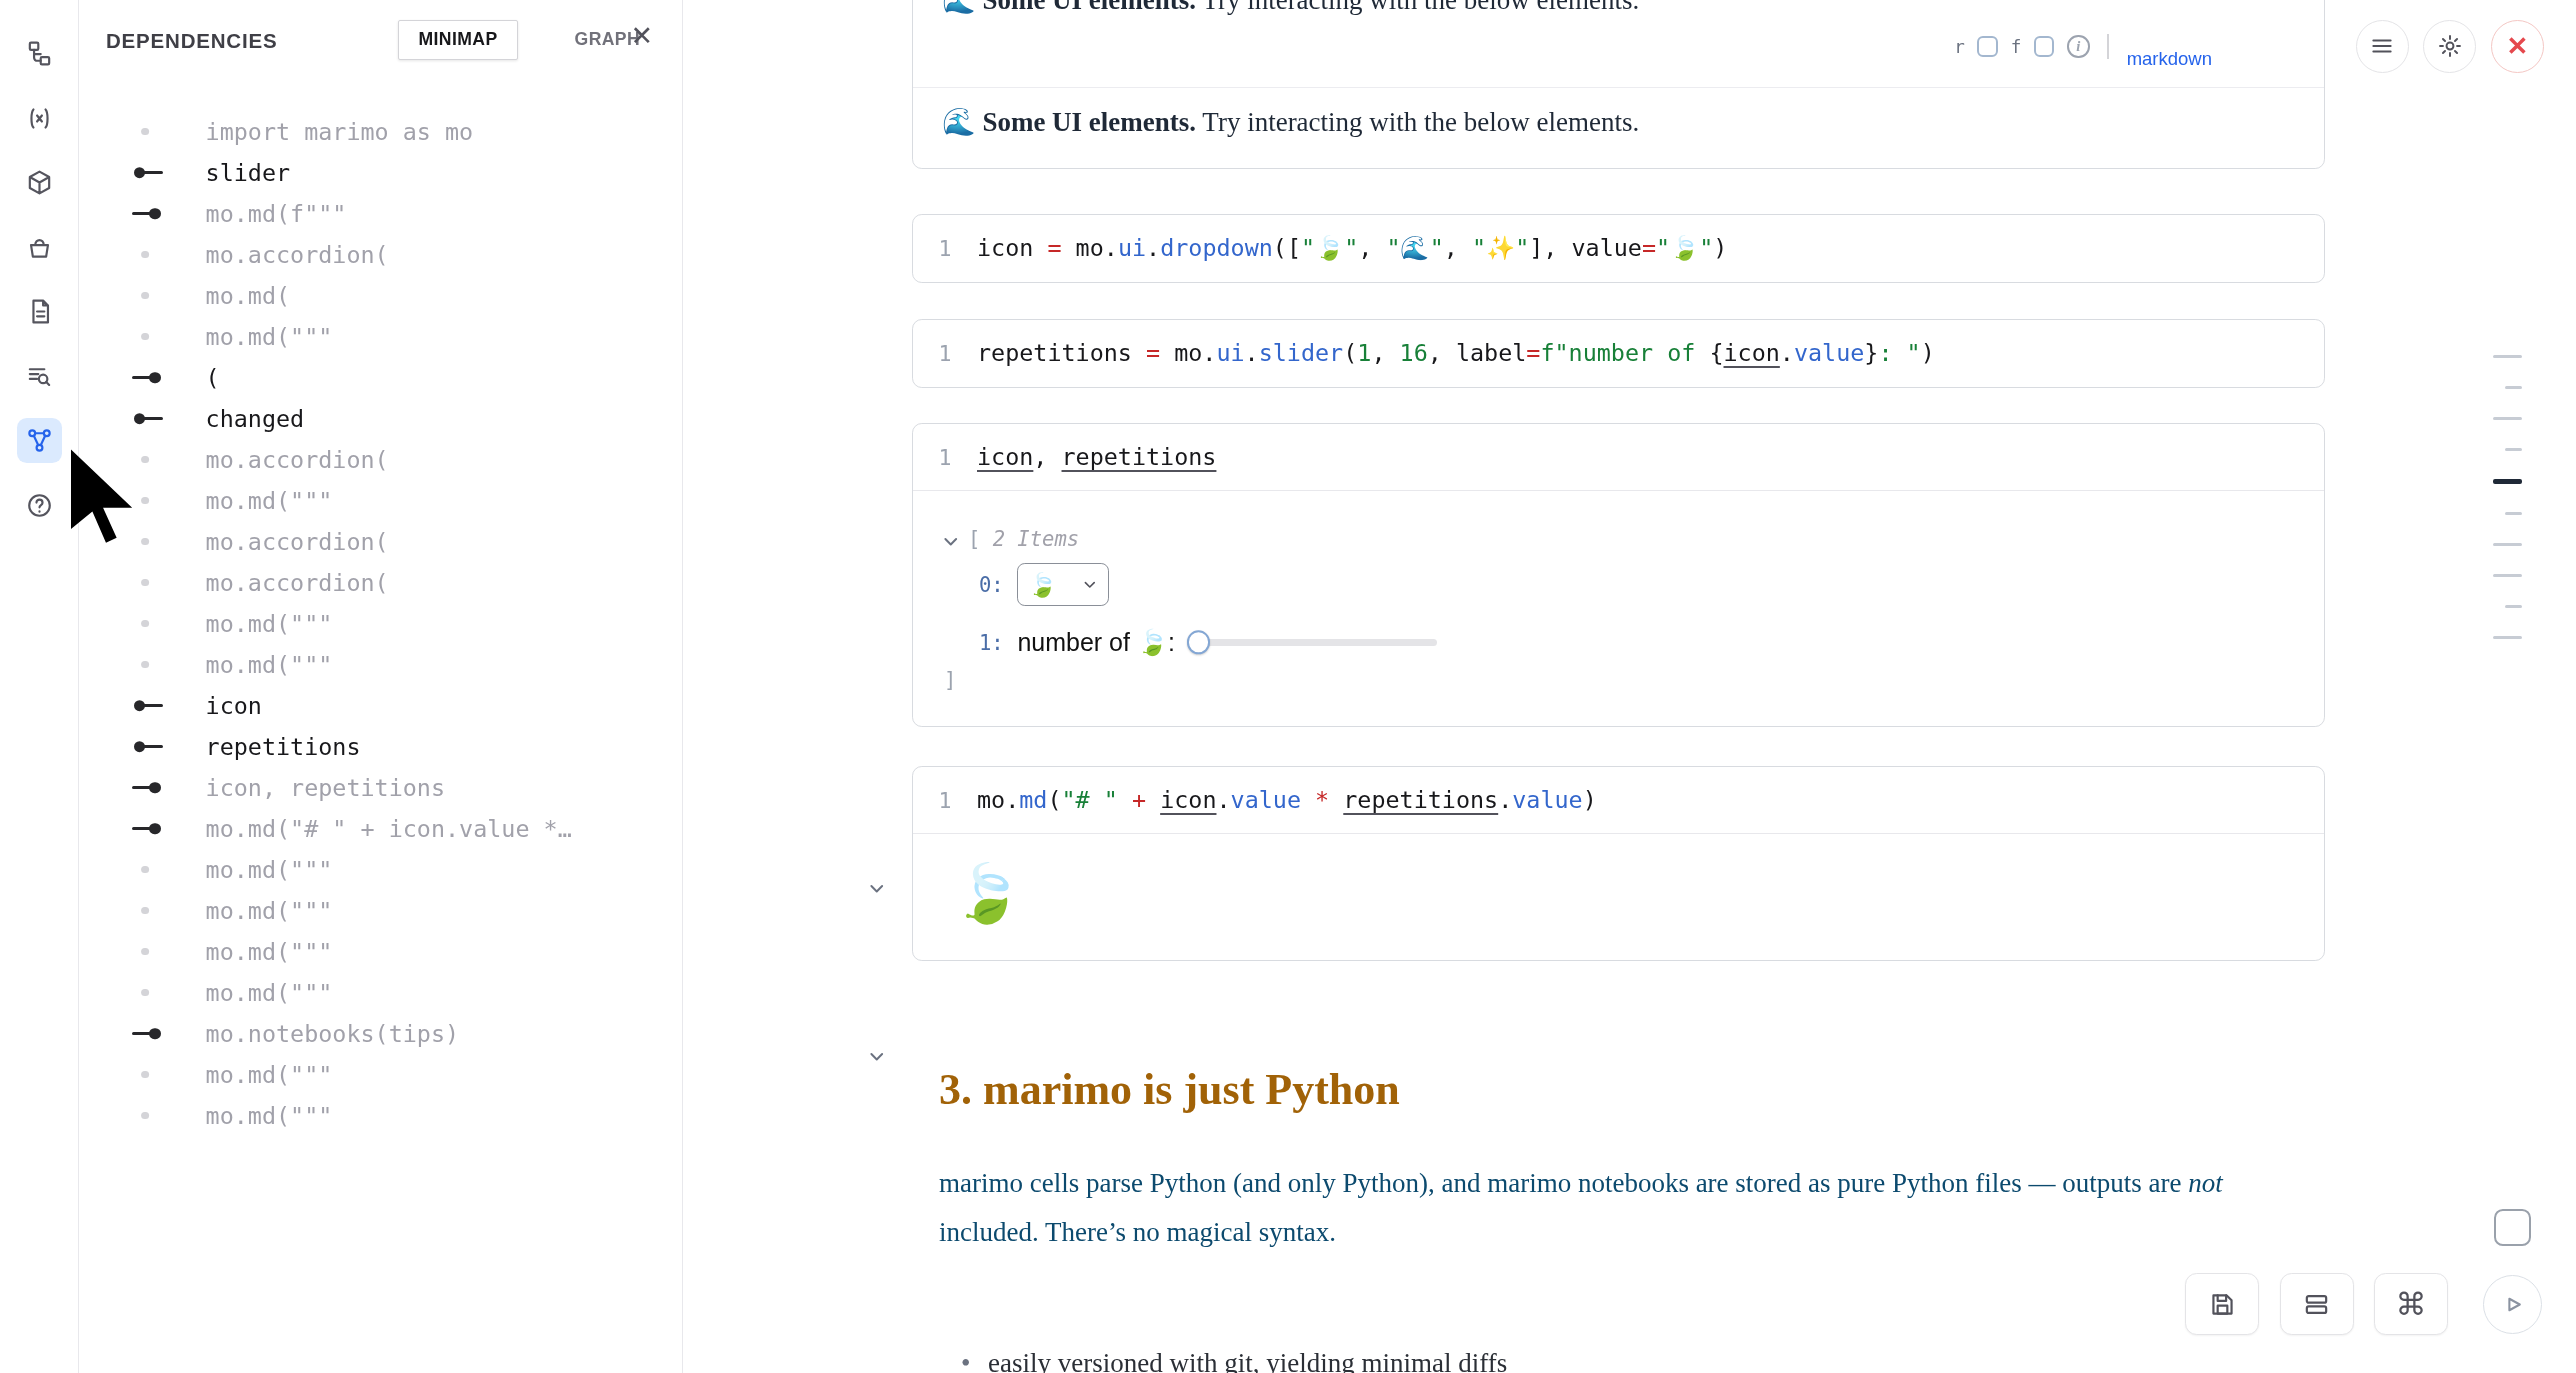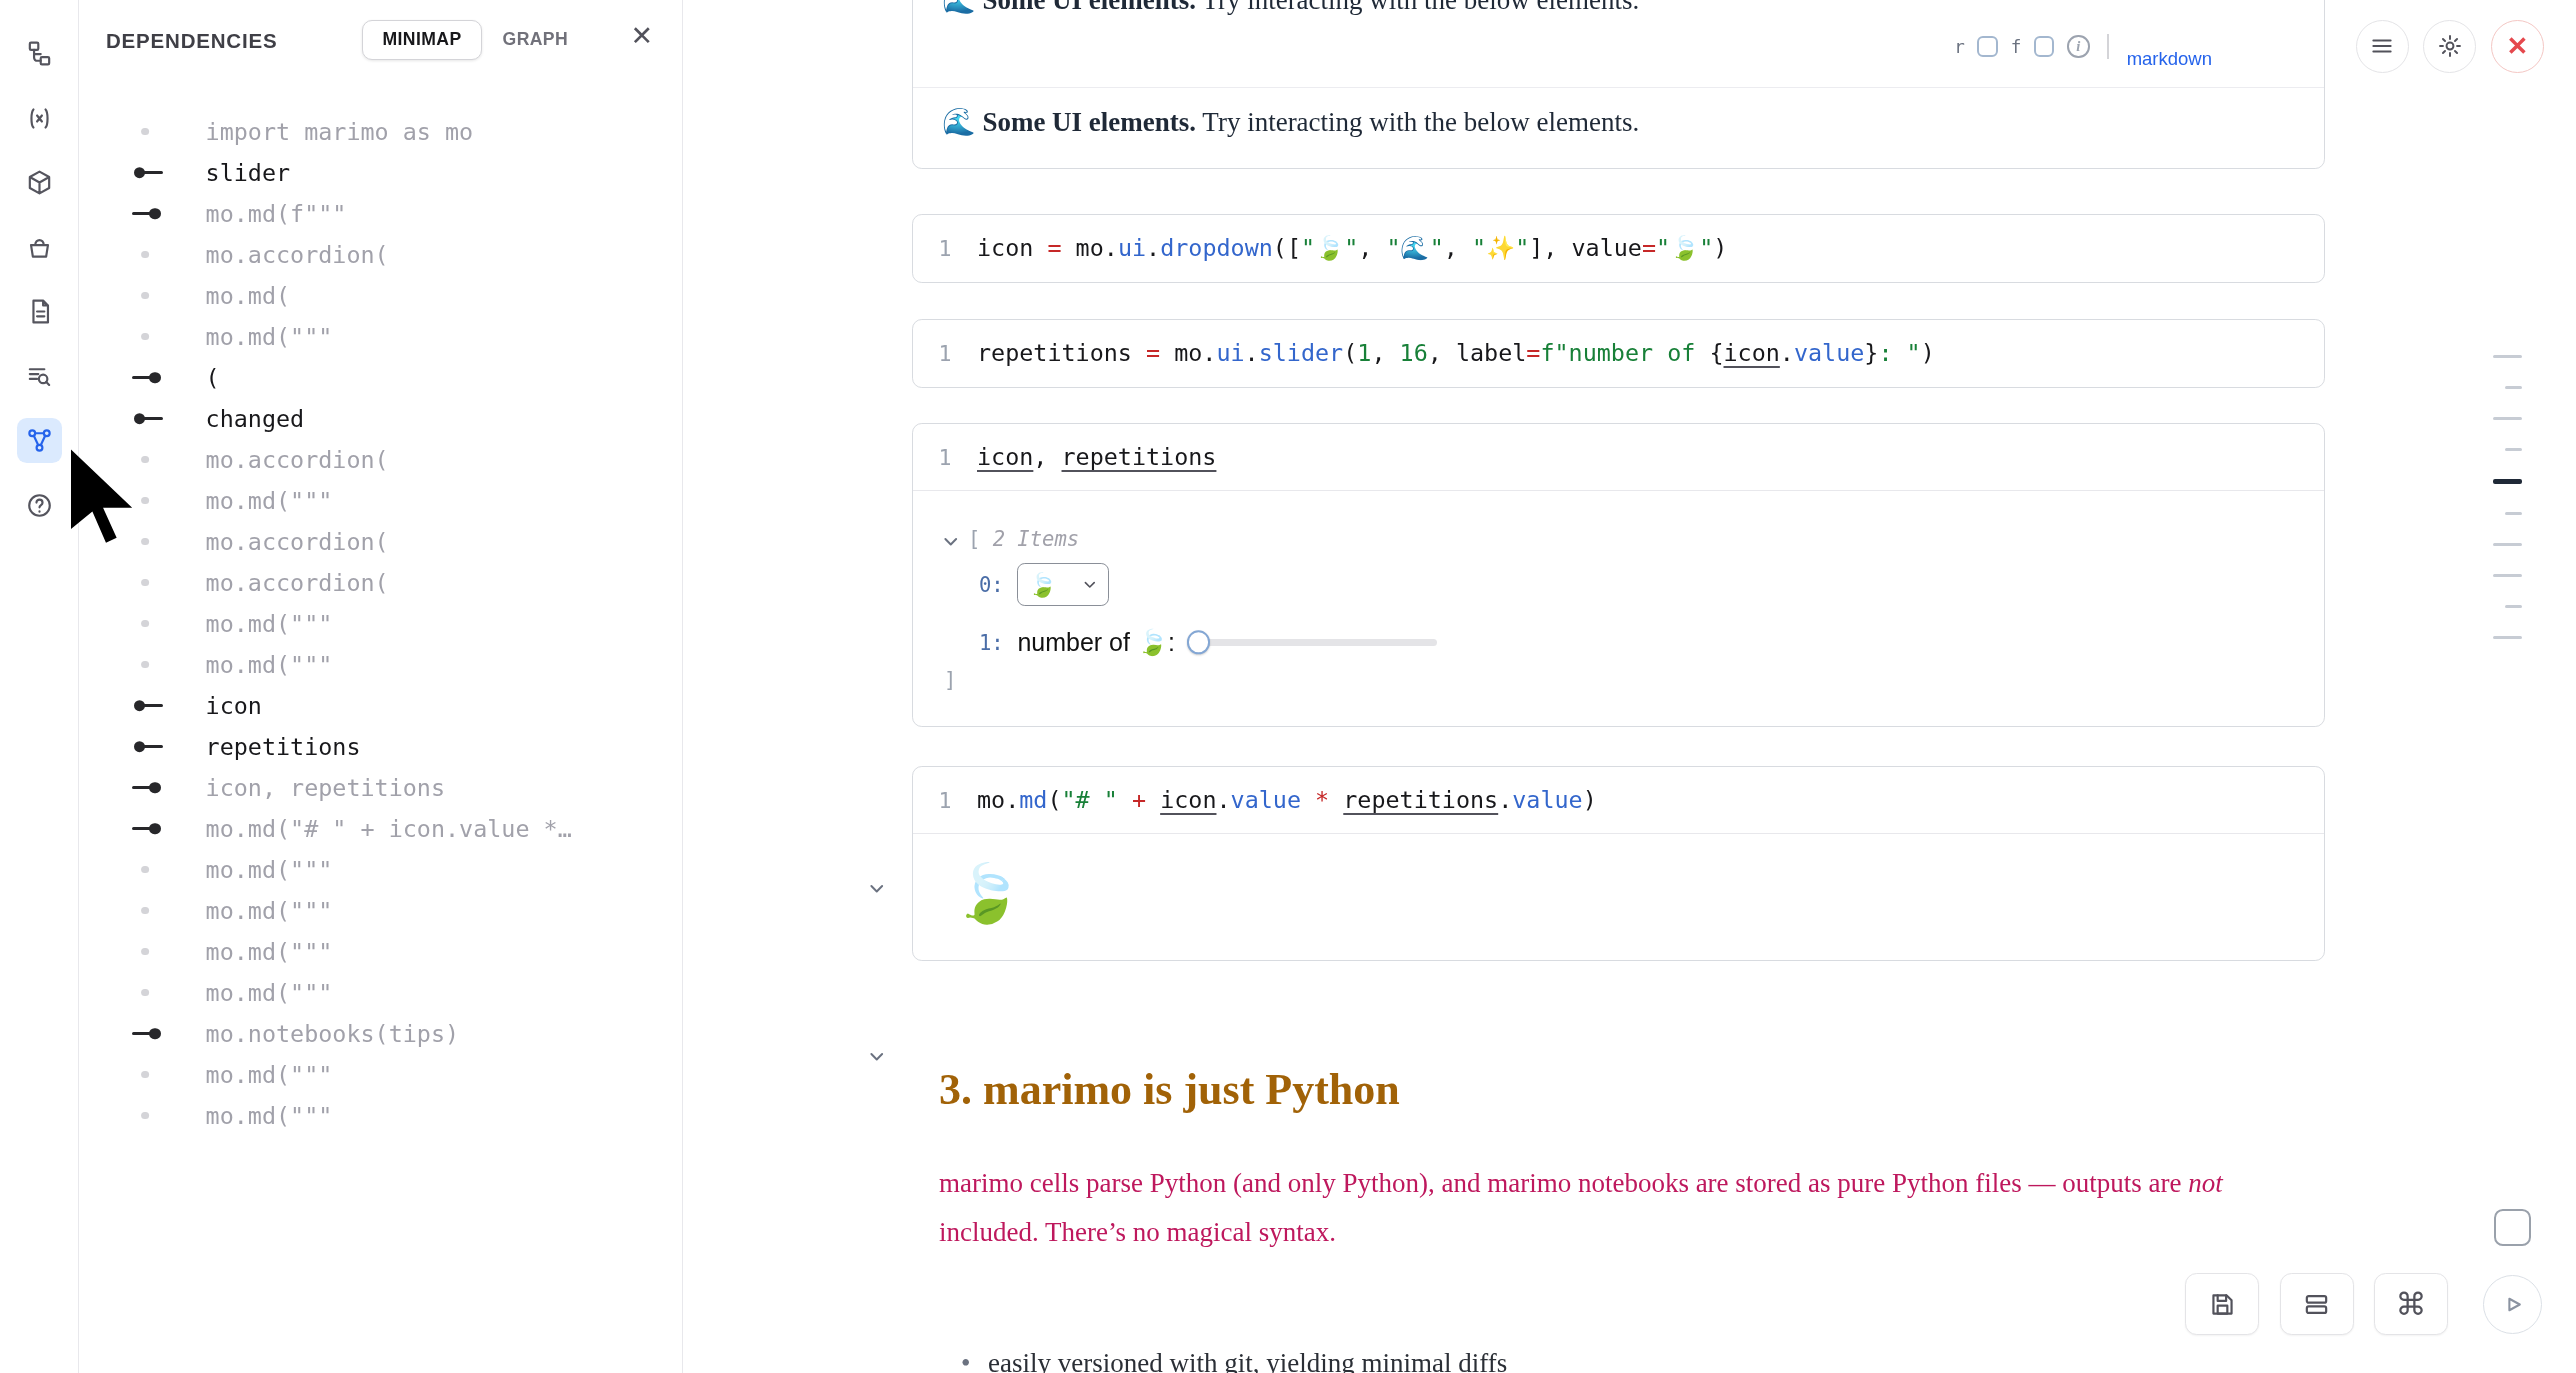--- a/index.html
+++ b/index.html
@@ -11,22 +11,22 @@
         display:flex;flex-direction:column;align-items:center;padding-top:31px;gap:19.5px;background:#fff;box-sizing:border-box;}
   .rail-btn{width:45px;height:45px;display:flex;align-items:center;justify-content:center;border-radius:9.8px;flex:none;}
   .rail-btn svg{width:29px;height:29px;stroke:#55555e;fill:none;stroke-width:1.8;stroke-linecap:round;stroke-linejoin:round;}
   .rail-btn.active{background:#dbeafe;}
   .rail-btn.active svg{stroke:#2563eb;}
 
   
   .deps{position:absolute;left:79px;top:0;bottom:0;width:604px;border-right:1px solid #e8e8ec;background:#fff;box-sizing:border-box;}
   .deps-title{position:absolute;left:27px;top:29px;font-size:20.5px;font-weight:700;letter-spacing:0.8px;color:#3f3f46;}
   .toggle{position:absolute;left:283px;top:19.5px;display:flex;align-items:center;}
-  .toggle-btn{font-size:17.6px;font-weight:700;letter-spacing:0.4px;padding:8.8px 19.5px;border-radius:10px;
-              color:#71717a;border:1.5px solid transparent;background:transparent;}
+  .toggle-btn{font-size:17.6px;font-weight:700;letter-spacing:0.4px;padding:8.8px 19.5px;border-radius:2px;
+              color:#71717a;border:1.5px solid transparent;background:transparent;margin-left:36px;}
   .toggle-btn.active{color:#18181b;border-color:#d4d4d8;background:#fff;box-shadow:0 1px 2.9px rgba(0,0,0,.10);}
   .deps-close{position:absolute;right:29px;top:23.4px;font-size:27px;color:#52525b;line-height:1;}
 
   .mm-list{position:absolute;left:0;top:111px;right:1px;}
   .mm-row{display:flex;align-items:center;height:41px;padding-left:39px;}
   .mm-marker{width:72px;height:100%;position:relative;flex:none;}
   .mk-dot::before{content:"";position:absolute;left:27px;top:50%;transform:translate(-50%,-50%);
                   width:7.8px;height:7.8px;border-radius:50%;background:#d4d4d8;}
   .mk-def::before{content:"";position:absolute;left:15.6px;top:50%;transform:translateY(-50%);
                   width:11.7px;height:11.7px;border-radius:50%;background:#27272a;}
@@ -101,21 +101,21 @@
 
   
   .out-chevron{position:absolute;}
   .chev-5{left:866px;top:878px;}
   .chev-h{left:866px;top:1046px;}
 
   
   .prose-heading{position:absolute;left:939px;top:1027px;font-family:"Liberation Serif",serif;
                  font-size:44px;font-weight:700;color:#a16207;}
   .prose-p{position:absolute;left:939px;width:1337px;font-family:"Liberation Serif",serif;
-           font-size:27px;line-height:49px;color:#be185d;}
+           font-size:27px;line-height:49px;color:#0c4a6e;}
   .p1{top:1132px;}
   .p2{top:1257px;}
   .bullet{position:absolute;left:961px;top:1339px;display:flex;gap:17.6px;font-family:"Liberation Serif",serif;
           font-size:27px;line-height:49px;color:#2b2f36;}
   .b-dot{color:#6b7280;}
 
   
   .win-btns{position:absolute;top:19.5px;right:32px;display:flex;gap:14.6px;}
   .win-btn{width:53px;height:53px;border-radius:50%;border:1.5px solid #e4e4e7;background:#fff;
            display:flex;align-items:center;justify-content:center;box-sizing:border-box;}

